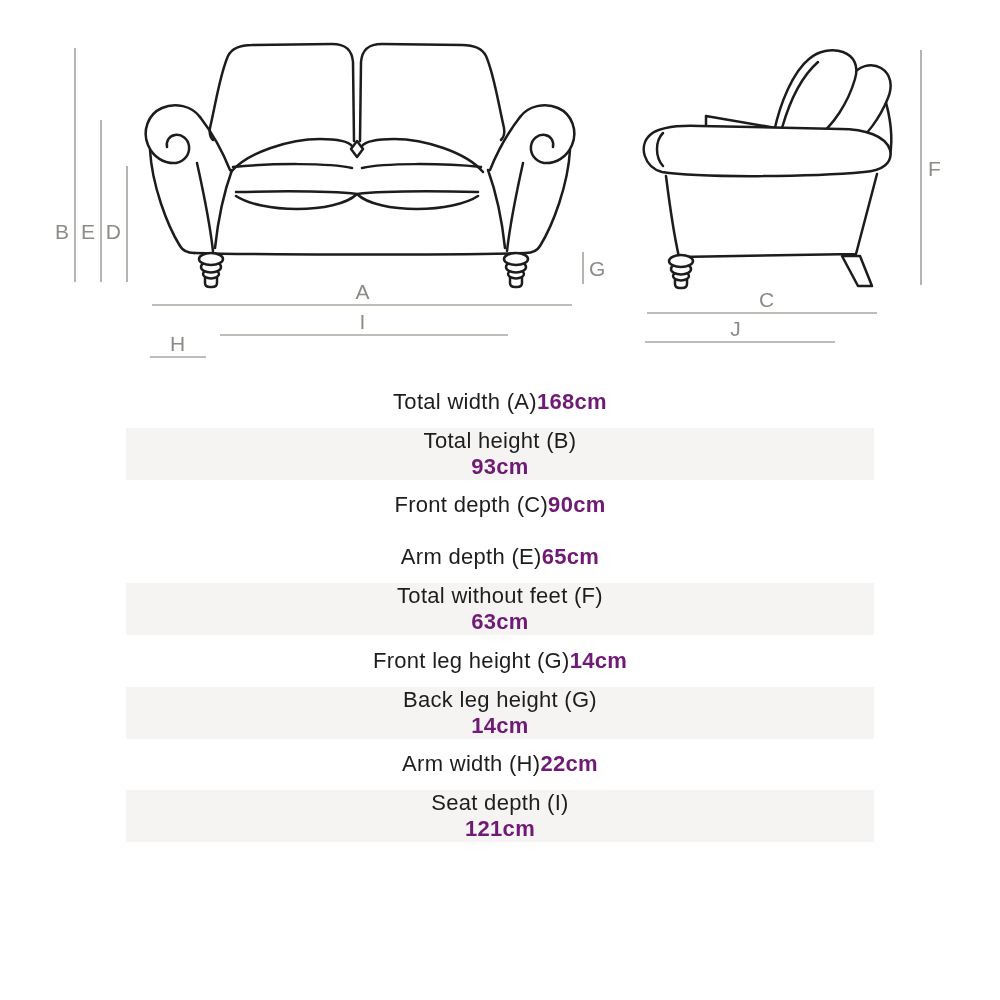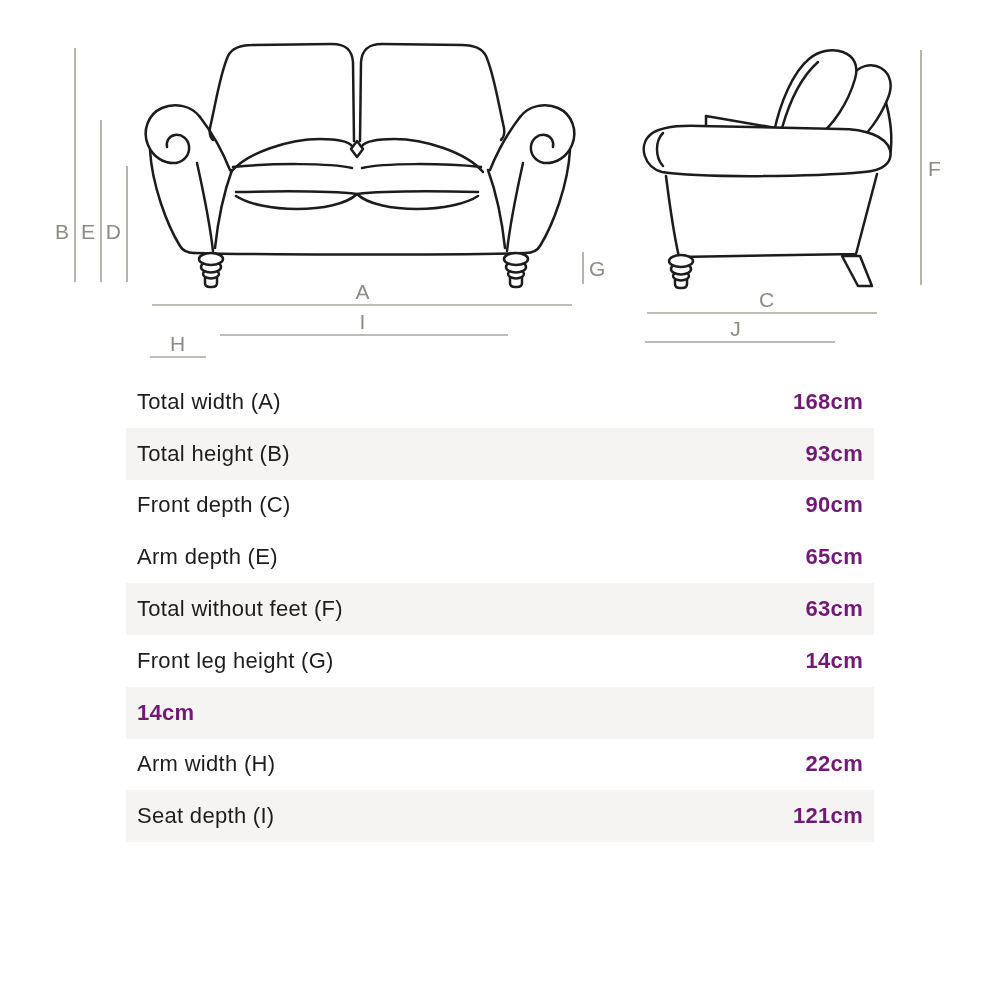--- a/index.html
+++ b/index.html
@@ -5,24 +5,24 @@
   html,body{margin:0;padding:0;background:#ffffff;}
   .canvas{
     position:relative;width:1000px;height:1000px;background:#ffffff;
     font-family:"Liberation Sans",sans-serif;overflow:hidden;
   }
   .diagram-svg{position:absolute;left:0;top:0;}
   .dim-table{
     position:absolute;left:126px;top:376px;width:748px;
   }
   .dim-row{
-    height:51.8px;display:flex;align-items:center;justify-content:space-between;
+    height:51.8px;display:flex;align-items:center;justify-content:center;
     padding:0 11px;box-sizing:border-box;background:#ffffff;
   }
-  .dim-row.alt{background:#f5f4f3;}
+  .dim-row.alt{background:#f5f4f3;flex-direction:column;}
   .dim-row .lbl{
     font-size:22px;color:#1d1d1d;letter-spacing:0.3px;font-weight:400;
   }
   .dim-row .val{
     font-size:22px;color:#701a75;letter-spacing:0.3px;font-weight:600;
   }
   .dim-letter{
     font-size:21px;fill:#8c8b86;letter-spacing:1px;
     font-family:"Liberation Sans",sans-serif;
   }
@@ -163,20 +163,21 @@
         <span class="lbl">Total without feet (F)</span>
         <span class="val">63cm</span>
       </div>
 
       <div class="dim-row">
         <span class="lbl">Front leg height (G)</span>
         <span class="val">14cm</span>
       </div>
 
       <div class="dim-row alt">
+        <span class="lbl">Back leg height (G)</span>
         <span class="val">14cm</span>
       </div>
 
       <div class="dim-row">
         <span class="lbl">Arm width (H)</span>
         <span class="val">22cm</span>
       </div>
 
       <div class="dim-row alt">
         <span class="lbl">Seat depth (I)</span>

